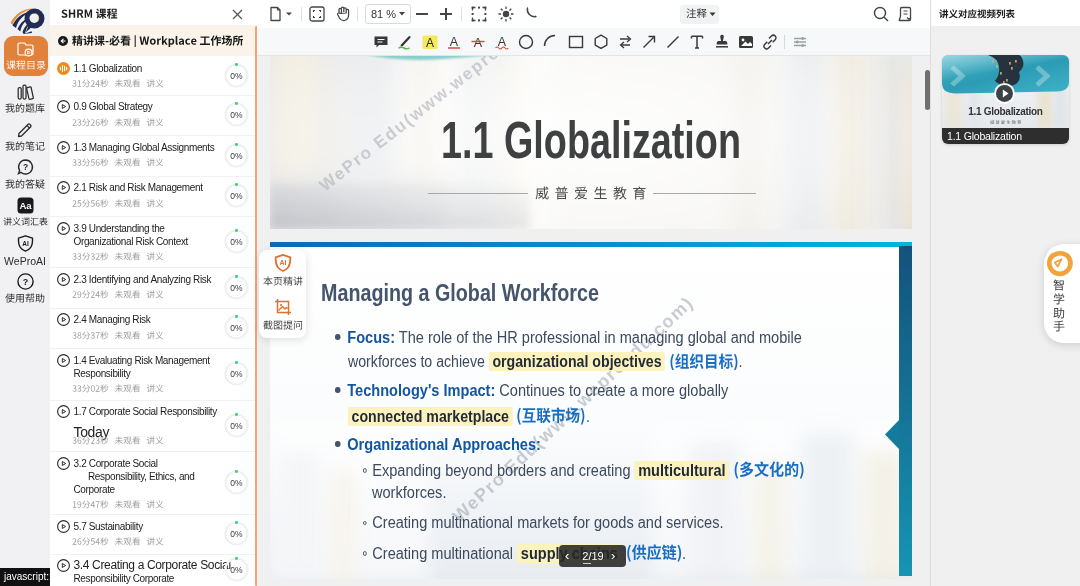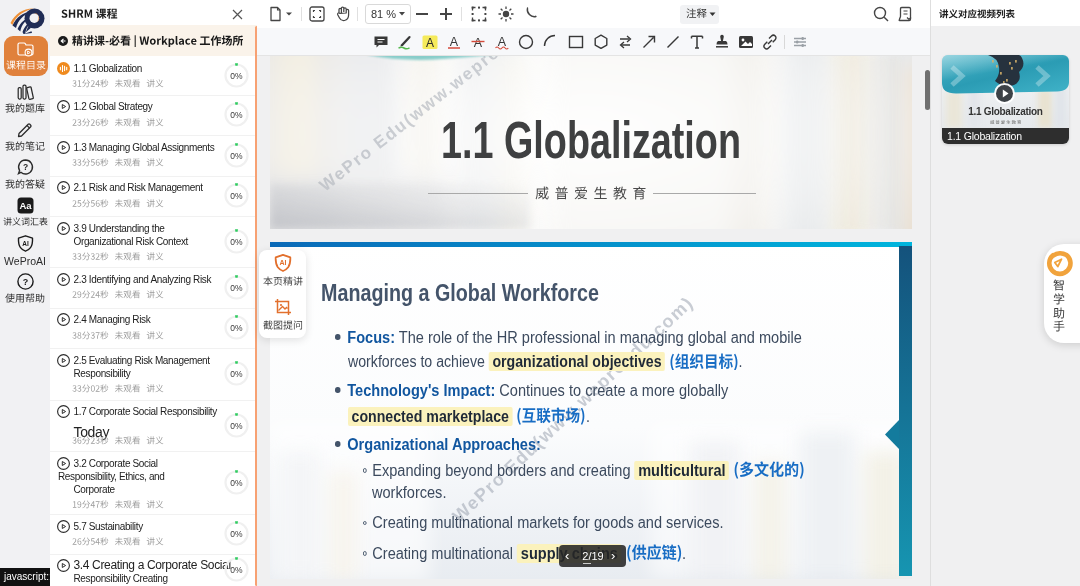--- a/index.html
+++ b/index.html
@@ -112,21 +112,21 @@
 <svg class="abs" style="left:224px;top:62.8px" width="25" height="25" viewBox="0 0 25 25">
 <circle cx="12.5" cy="12.5" r="11" fill="none" stroke="#f0f0f0" stroke-width="2.2"></circle>
 <path d="M11.2 1.55 a 11 11 0 0 1 2.6 0" stroke="#2ecc5f" stroke-width="2.6" fill="none"></path>
 <text x="12.5" y="15.8" font-family="Liberation Sans" font-size="8.5" fill="#3a3a3a" text-anchor="middle">0%</text>
   </svg>
 <div class="abs" style="left:50px;top:94.5px;width:207px;height:1px;background:#f1f1f1"></div>
 <svg class="abs" style="left:57px;top:100.0px" width="13" height="13" viewBox="0 0 13 13">
 <circle cx="6.5" cy="6.5" r="5.9" fill="none" stroke="#2d2d2d" stroke-width="1.15"></circle>
 <path d="M5.3 4.5 L8.6 6.5 L5.3 8.5 Z" fill="none" stroke="#2d2d2d" stroke-width="1" stroke-linejoin="round"></path>
   </svg>
-<div class="abs" style="left:73.5px;top:100.0px;font-size:10px;line-height:13px;color:#222;letter-spacing:-0.35px;white-space:nowrap">1.2 Global Strategy</div>
+<div class="abs" style="left:73.5px;top:100.0px;font-size:10px;line-height:13px;color:#222;letter-spacing:-0.35px;white-space:nowrap">0.9 Global Strategy</div>
 <div style="position:absolute;left:72.0px;top:117.5px;line-height:0">
     <svg width="91.9" height="9.2" viewBox="0 -7.66 91.9 9.22">
       <path d="M0.3828 0.0H4.3934999999999995V-0.6872999999999999H2.6273999999999997C2.3055 -0.6872999999999999 1.914 -0.6525 1.5834 -0.6264C3.0797999999999996 -2.0444999999999998 4.0889999999999995 -3.3407999999999998 4.0889999999999995 -4.6197C4.0889999999999995 -5.750699999999999 3.3669 -6.4902 2.2272 -6.4902C1.4181 -6.4902 0.8613 -6.1248 0.348 -5.5592999999999995L0.8090999999999999 -5.1068999999999996C1.1658 -5.5332 1.6095 -5.846399999999999 2.1315 -5.846399999999999C2.9231999999999996 -5.846399999999999 3.3059999999999996 -5.3157 3.3059999999999996 -4.584899999999999C3.3059999999999996 -3.4886999999999997 2.3838 -2.2184999999999997 0.3828 -0.4698Z M7.1166 0.11309999999999999C8.2563 0.11309999999999999 9.169799999999999 -0.5655 9.169799999999999 -1.7051999999999998C9.169799999999999 -2.5839 8.5695 -3.1407 7.8213 -3.3234V-3.3669C8.4999 -3.6018 8.952300000000001 -4.1238 8.952300000000001 -4.8980999999999995C8.952300000000001 -5.907299999999999 8.1693 -6.4902 7.0905000000000005 -6.4902C6.3597 -6.4902 5.7942 -6.1682999999999995 5.3157 -5.7333L5.742 -5.2287C6.1074 -5.594099999999999 6.5511 -5.846399999999999 7.0644 -5.846399999999999C7.734299999999999 -5.846399999999999 8.1432 -5.446199999999999 8.1432 -4.837199999999999C8.1432 -4.1499 7.6995000000000005 -3.6191999999999998 6.3771 -3.6191999999999998V-3.0101999999999998C7.8561 -3.0101999999999998 8.3607 -2.5056 8.3607 -1.7312999999999998C8.3607 -1.0005 7.83 -0.5480999999999999 7.0644 -0.5480999999999999C6.3423 -0.5480999999999999 5.8637999999999995 -0.8960999999999999 5.4897 -1.2789L5.0808 -0.7656C5.4984 -0.3045 6.1248000000000005 0.11309999999999999 7.1166 0.11309999999999999Z M15.5121 -7.1514 14.9118 -6.9078C15.529499999999999 -5.6202 16.5735 -4.2021 17.487 -3.4191C17.6175 -3.5930999999999997 17.8524 -3.8366999999999996 18.017699999999998 -3.9671999999999996C17.1129 -4.6457999999999995 16.0515 -5.9769 15.5121 -7.1514ZM12.4758 -7.1339999999999995C11.9712 -5.802899999999999 11.0838 -4.5935999999999995 10.0398 -3.8453999999999997C10.1964 -3.7236 10.4835 -3.4713 10.5966 -3.3407999999999998C10.8315 -3.5321999999999996 11.0577 -3.7409999999999997 11.2839 -3.9758999999999998V-3.3756H12.963C12.7629 -1.8965999999999998 12.2844 -0.5133 10.2225 0.1653C10.3704 0.3045 10.5444 0.5568 10.6227 0.7221C12.8412 -0.0783 13.4154 -1.6529999999999998 13.6503 -3.3756H16.0167C15.921 -1.2006 15.7905 -0.348 15.573 -0.12179999999999999C15.486 -0.0348 15.381599999999999 -0.0174 15.1989 -0.0174C14.9988 -0.0174 14.459399999999999 -0.0174 13.893899999999999 -0.0696C14.015699999999999 0.11309999999999999 14.094 0.39149999999999996 14.1114 0.5829C14.6595 0.6176999999999999 15.1902 0.6264 15.486 0.6003C15.7818 0.5741999999999999 15.9819 0.5133 16.1646 0.29579999999999995C16.469099999999997 -0.0435 16.5822 -1.0352999999999999 16.712699999999998 -3.7062C16.7214 -3.7931999999999997 16.7214 -4.0194 16.7214 -4.0194H11.3274C12.0669 -4.8111 12.7194 -5.829 13.1718 -6.9426Z M18.7398 0.0H22.7505V-0.6872999999999999H20.9844C20.662499999999998 -0.6872999999999999 20.271 -0.6525 19.9404 -0.6264C21.436799999999998 -2.0444999999999998 22.445999999999998 -3.3407999999999998 22.445999999999998 -4.6197C22.445999999999998 -5.750699999999999 21.7239 -6.4902 20.5842 -6.4902C19.7751 -6.4902 19.2183 -6.1248 18.705 -5.5592999999999995L19.1661 -5.1068999999999996C19.5228 -5.5332 19.9665 -5.846399999999999 20.4885 -5.846399999999999C21.2802 -5.846399999999999 21.663 -5.3157 21.663 -4.584899999999999C21.663 -3.4886999999999997 20.7408 -2.2184999999999997 18.7398 -0.4698Z M25.804199999999998 0.11309999999999999C26.795999999999996 0.11309999999999999 27.639899999999997 -0.7221 27.639899999999997 -1.9574999999999998C27.639899999999997 -3.2973 26.9439 -3.9585 25.865099999999998 -3.9585C25.3692 -3.9585 24.812399999999997 -3.6713999999999998 24.420899999999996 -3.1929C24.455699999999997 -5.1678 25.177799999999998 -5.8377 26.065199999999997 -5.8377C26.447999999999997 -5.8377 26.830799999999996 -5.646299999999999 27.074399999999997 -5.350499999999999L27.526799999999998 -5.8377C27.170099999999998 -6.2204999999999995 26.691599999999998 -6.4902 26.030399999999997 -6.4902C24.794999999999998 -6.4902 23.6727 -5.5419 23.6727 -3.045C23.6727 -0.9396 24.586199999999998 0.11309999999999999 25.804199999999998 0.11309999999999999ZM24.438299999999998 -2.5578C24.8559 -3.1494 25.343099999999996 -3.3669 25.734599999999997 -3.3669C26.508899999999997 -3.3669 26.882999999999996 -2.8188 26.882999999999996 -1.9574999999999998C26.882999999999996 -1.0875 26.413199999999996 -0.5133 25.804199999999998 -0.5133C25.0038 -0.5133 24.525299999999998 -1.2353999999999998 24.438299999999998 -2.5578Z M32.3031 -5.829C32.1726 -4.8807 31.9464 -3.8714999999999997 31.6332 -3.2016C31.7811 -3.1494 32.0595 -3.0189 32.1813 -2.9318999999999997C32.4945 -3.6365999999999996 32.7555 -4.6979999999999995 32.912099999999995 -5.7158999999999995ZM34.7565 -5.759399999999999C35.1654 -5.0112 35.5743 -4.0194 35.7309 -3.3669L36.3225 -3.5843999999999996C36.1572 -4.2368999999999994 35.7483 -5.2025999999999994 35.3133 -5.950799999999999ZM35.3133 -3.0536999999999996C34.6782 -1.3397999999999999 33.3123 -0.35669999999999996 31.146 0.0957C31.2852 0.24359999999999998 31.4331 0.49589999999999995 31.502699999999997 0.6698999999999999C33.7908 0.12179999999999999 35.235 -0.9743999999999999 35.9223 -2.8623ZM33.5211 -7.308V-1.9226999999999999H34.1475V-7.308ZM31.2504 -7.1861999999999995C30.5979 -6.8991 29.4495 -6.6381 28.475099999999998 -6.4815C28.5447 -6.3423 28.6317 -6.1248 28.657799999999998 -5.9769C29.0319 -6.0291 29.4408 -6.09 29.841 -6.1682999999999995V-4.8546H28.388099999999998V-4.2456H29.7627C29.4147 -3.2451 28.8231 -2.1140999999999996 28.275 -1.4964C28.3794 -1.3397999999999999 28.535999999999998 -1.0788 28.6056 -0.8960999999999999C29.040599999999998 -1.4267999999999998 29.493 -2.2881 29.841 -3.1580999999999997V0.6786H30.4848V-3.3495C30.7719 -2.9231999999999996 31.1025 -2.3838 31.241699999999998 -2.1054L31.6332 -2.6187C31.4679 -2.8535999999999997 30.7197 -3.8192999999999997 30.4848 -4.0716V-4.2456H31.7115V-4.8546H30.4848V-6.307499999999999C30.911099999999998 -6.411899999999999 31.32 -6.5337 31.650599999999997 -6.664199999999999Z M46.55369999999999 -7.2993V-5.8812H43.717499999999994V-5.2374H46.55369999999999V-3.7323H43.099799999999995V-3.0885H46.17959999999999C45.39659999999999 -1.9662 44.07419999999999 -0.8786999999999999 42.856199999999994 -0.3393C43.004099999999994 -0.20879999999999999 43.221599999999995 0.0435 43.33469999999999 0.20879999999999999C44.48309999999999 -0.3828 45.709799999999994 -1.4181 46.55369999999999 -2.5751999999999997V0.696H47.24099999999999V-2.61C48.093599999999995 -1.4442 49.32899999999999 -0.36539999999999995 50.48609999999999 0.21749999999999997C50.599199999999996 0.0435 50.8167 -0.21749999999999997 50.96459999999999 -0.348C49.746599999999994 -0.8786999999999999 48.415499999999994 -1.9662 47.61509999999999 -3.0885H50.755799999999994V-3.7323H47.24099999999999V-5.2374H50.164199999999994V-5.8812H47.24099999999999V-7.2993Z M55.279799999999994 -6.8816999999999995V-2.2533H55.897499999999994V-6.2988H58.464V-2.2533H59.1078V-6.8816999999999995ZM56.8197 -5.568V-3.8975999999999997C56.8197 -2.5490999999999997 56.5413 -0.9047999999999999 54.3576 0.21749999999999997C54.4794 0.3132 54.688199999999995 0.5568 54.757799999999996 0.6872999999999999C56.2281 -0.0696 56.9154 -1.1397 57.219899999999996 -2.1923999999999997V-0.20879999999999999C57.219899999999996 0.3741 57.4548 0.5307 58.0203 0.5307H58.7598C59.507999999999996 0.5307 59.603699999999996 0.18269999999999997 59.6733 -1.1919C59.5167 -1.2353999999999998 59.2992 -1.3224 59.142599999999995 -1.4442C59.09909999999999 -0.2001 59.0556 0.0348 58.768499999999996 0.0348H58.1247C57.889799999999994 0.0348 57.8202 -0.0348 57.8202 -0.2697V-2.3838H57.272099999999995C57.393899999999995 -2.9057999999999997 57.4374 -3.4191 57.4374 -3.8888999999999996V-5.568ZM51.756299999999996 -4.8633C52.252199999999995 -4.1934 52.77419999999999 -3.4017 53.209199999999996 -2.6448C52.7568 -1.5747 52.1913 -0.7133999999999999 51.5562 -0.1566C51.7215 -0.0435 51.939 0.18269999999999997 52.0434 0.3393C52.643699999999995 -0.2349 53.1744 -0.9917999999999999 53.609399999999994 -1.9226999999999999C53.879099999999994 -1.4181 54.0879 -0.9482999999999999 54.2271 -0.5568L54.783899999999996 -0.9396C54.6012 -1.4267999999999998 54.296699999999994 -2.0358 53.93129999999999 -2.6708999999999996C54.3489 -3.7670999999999997 54.6534 -5.0634 54.8187 -6.5337L54.4011 -6.664199999999999L54.288 -6.6381H51.712799999999994V-6.011699999999999H54.122699999999995C53.9922 -5.0721 53.774699999999996 -4.184699999999999 53.4963 -3.3842999999999996C53.1048 -4.0194 52.669799999999995 -4.6457999999999995 52.252199999999995 -5.193899999999999Z M62.84879999999999 -1.8618H66.642V-1.2528H62.84879999999999ZM62.84879999999999 -2.3228999999999997V-2.9145H66.642V-2.3228999999999997ZM62.84879999999999 -0.8004H66.642V-0.1566H62.84879999999999ZM67.14659999999999 -7.2383999999999995C65.7546 -6.959999999999999 63.10979999999999 -6.8294999999999995 60.986999999999995 -6.812099999999999C61.04789999999999 -6.672899999999999 61.108799999999995 -6.455399999999999 61.11749999999999 -6.307499999999999C61.874399999999994 -6.307499999999999 62.69219999999999 -6.3248999999999995 63.50999999999999 -6.359699999999999C63.449099999999994 -6.159599999999999 63.38819999999999 -5.959499999999999 63.31859999999999 -5.759399999999999H61.108799999999995V-5.2374H63.127199999999995C63.04019999999999 -5.0199 62.94449999999999 -4.8024 62.831399999999995 -4.584899999999999H60.473699999999994V-4.0455H62.535599999999995C61.98749999999999 -3.1233 61.23929999999999 -2.3228999999999997 60.247499999999995 -1.7573999999999999C60.38669999999999 -1.6268999999999998 60.57809999999999 -1.392 60.665099999999995 -1.2441C61.26539999999999 -1.6008 61.77869999999999 -2.0358 62.22239999999999 -2.5317V0.7133999999999999H62.84879999999999V0.36539999999999995H66.642V0.7133999999999999H67.2945V-3.4364999999999997H62.91839999999999C63.04889999999999 -3.6365999999999996 63.17069999999999 -3.8366999999999996 63.28379999999999 -4.0455H68.1471V-4.584899999999999H63.55349999999999C63.65789999999999 -4.8024 63.75359999999999 -5.0199 63.840599999999995 -5.2374H67.6425V-5.759399999999999H64.032L64.23209999999999 -6.3945C65.4849 -6.472799999999999 66.68549999999999 -6.5946 67.5642 -6.768599999999999Z M75.429 -6.7947C75.8727 -6.368399999999999 76.4382 -5.759399999999999 76.6992 -5.3853L77.169 -5.829C76.8993 -6.1944 76.32509999999999 -6.768599999999999 75.864 -7.177499999999999ZM74.87219999999999 -4.5762V-3.9410999999999996H76.0815V-0.9135C76.0815 -0.522 75.8118 -0.2349 75.6465 -0.12179999999999999C75.7683 0.0174 75.951 0.3045 76.0119 0.46109999999999995C76.125 0.29579999999999995 76.3425 0.11309999999999999 77.77799999999999 -1.0005C77.69969999999999 -1.1222999999999999 77.5953 -1.3745999999999998 77.5431 -1.5486L76.7079 -0.9396V-4.5762ZM80.9709 -4.9764V-2.9318999999999997H79.431L79.4397 -3.3407999999999998V-4.9764ZM78.7872 -7.2993V-5.6202H77.604V-4.9764H78.7872V-3.3407999999999998L78.7785 -2.9318999999999997H77.4213V-2.2794H78.7437C78.63929999999999 -1.3136999999999999 78.3348 -0.3828 77.50829999999999 0.28709999999999997C77.6736 0.3828 77.9172 0.5829 78.02159999999999 0.7047C78.9699 -0.060899999999999996 79.3005 -1.1222999999999999 79.3962 -2.2794H80.9709V0.6786H81.6321V-2.2794H82.8501V-2.9318999999999997H81.6321V-4.9764H82.7022V-5.6202H81.6321V-7.316699999999999H80.9709V-5.6202H79.4397V-7.2993Z M86.79990000000001 -7.125299999999999C87.1131 -6.472799999999999 87.5046 -5.5854 87.66120000000001 -5.0112L88.25280000000001 -5.2547999999999995C88.0788 -5.829 87.696 -6.6815999999999995 87.3654 -7.3427999999999995ZM90.0972 -6.672899999999999C89.5578 -5.0024999999999995 88.7574 -3.5235 87.5829 -2.3316C86.4867 -3.4364999999999997 85.6341 -4.8111 85.0686 -6.307499999999999L84.4683 -6.116099999999999C85.10340000000001 -4.489199999999999 85.9734 -3.0362999999999998 87.0957 -1.8618C86.1474 -1.0266 84.9729 -0.348 83.52 0.1305C83.6418 0.2697 83.7984 0.522 83.8767 0.6872999999999999C85.3731 0.1653 86.5824 -0.5394 87.5655 -1.4094C88.566 -0.48719999999999997 89.7492 0.2349 91.1238 0.6872999999999999C91.2282 0.5133 91.42830000000001 0.24359999999999998 91.5762 0.10439999999999999C90.2364 -0.3045 89.0532 -0.9917999999999999 88.0614 -1.8792C89.3055 -3.1407 90.1494 -4.689299999999999 90.7671 -6.464099999999999Z" fill="#9b9b9b"></path>
     </svg>
   </div>
 <svg class="abs" style="left:224px;top:102.2px" width="25" height="25" viewBox="0 0 25 25">
 <circle cx="12.5" cy="12.5" r="11" fill="none" stroke="#f0f0f0" stroke-width="2.2"></circle>
 <path d="M11.2 1.55 a 11 11 0 0 1 2.6 0" stroke="#2ecc5f" stroke-width="2.6" fill="none"></path>
 <text x="12.5" y="15.8" font-family="Liberation Sans" font-size="8.5" fill="#3a3a3a" text-anchor="middle">0%</text>
   </svg>
@@ -209,21 +209,21 @@
 <svg class="abs" style="left:224px;top:315.2px" width="25" height="25" viewBox="0 0 25 25">
 <circle cx="12.5" cy="12.5" r="11" fill="none" stroke="#f0f0f0" stroke-width="2.2"></circle>
 <path d="M11.2 1.55 a 11 11 0 0 1 2.6 0" stroke="#2ecc5f" stroke-width="2.6" fill="none"></path>
 <text x="12.5" y="15.8" font-family="Liberation Sans" font-size="8.5" fill="#3a3a3a" text-anchor="middle">0%</text>
   </svg>
 <div class="abs" style="left:50px;top:348.0px;width:207px;height:1px;background:#f1f1f1"></div>
 <svg class="abs" style="left:57px;top:353.5px" width="13" height="13" viewBox="0 0 13 13">
 <circle cx="6.5" cy="6.5" r="5.9" fill="none" stroke="#2d2d2d" stroke-width="1.15"></circle>
 <path d="M5.3 4.5 L8.6 6.5 L5.3 8.5 Z" fill="none" stroke="#2d2d2d" stroke-width="1" stroke-linejoin="round"></path>
   </svg>
-<div class="abs" style="left:73.5px;top:353.5px;font-size:10px;line-height:13px;color:#222;letter-spacing:-0.35px;white-space:nowrap">2.5 Evaluating Risk Management</div>
+<div class="abs" style="left:73.5px;top:353.5px;font-size:10px;line-height:13px;color:#222;letter-spacing:-0.35px;white-space:nowrap">1.4 Evaluating Risk Management</div>
 <div class="abs" style="left:73.5px;top:366.5px;font-size:10px;line-height:13px;color:#222;letter-spacing:-0.35px;white-space:nowrap">Responsibility</div>
 <div style="position:absolute;left:72.0px;top:384.0px;line-height:0">
     <svg width="91.9" height="9.2" viewBox="0 -7.66 91.9 9.22">
       <path d="M2.2881 0.11309999999999999C3.4278 0.11309999999999999 4.3412999999999995 -0.5655 4.3412999999999995 -1.7051999999999998C4.3412999999999995 -2.5839 3.7409999999999997 -3.1407 2.9928 -3.3234V-3.3669C3.6713999999999998 -3.6018 4.1238 -4.1238 4.1238 -4.8980999999999995C4.1238 -5.907299999999999 3.3407999999999998 -6.4902 2.262 -6.4902C1.5312 -6.4902 0.9656999999999999 -6.1682999999999995 0.48719999999999997 -5.7333L0.9135 -5.2287C1.2789 -5.594099999999999 1.7226 -5.846399999999999 2.2359 -5.846399999999999C2.9057999999999997 -5.846399999999999 3.3146999999999998 -5.446199999999999 3.3146999999999998 -4.837199999999999C3.3146999999999998 -4.1499 2.871 -3.6191999999999998 1.5486 -3.6191999999999998V-3.0101999999999998C3.0275999999999996 -3.0101999999999998 3.5321999999999996 -2.5056 3.5321999999999996 -1.7312999999999998C3.5321999999999996 -1.0005 3.0014999999999996 -0.5480999999999999 2.2359 -0.5480999999999999C1.5137999999999998 -0.5480999999999999 1.0352999999999999 -0.8960999999999999 0.6612 -1.2789L0.25229999999999997 -0.7656C0.6698999999999999 -0.3045 1.2963 0.11309999999999999 2.2881 0.11309999999999999Z M7.1166 0.11309999999999999C8.2563 0.11309999999999999 9.169799999999999 -0.5655 9.169799999999999 -1.7051999999999998C9.169799999999999 -2.5839 8.5695 -3.1407 7.8213 -3.3234V-3.3669C8.4999 -3.6018 8.952300000000001 -4.1238 8.952300000000001 -4.8980999999999995C8.952300000000001 -5.907299999999999 8.1693 -6.4902 7.0905000000000005 -6.4902C6.3597 -6.4902 5.7942 -6.1682999999999995 5.3157 -5.7333L5.742 -5.2287C6.1074 -5.594099999999999 6.5511 -5.846399999999999 7.0644 -5.846399999999999C7.734299999999999 -5.846399999999999 8.1432 -5.446199999999999 8.1432 -4.837199999999999C8.1432 -4.1499 7.6995000000000005 -3.6191999999999998 6.3771 -3.6191999999999998V-3.0101999999999998C7.8561 -3.0101999999999998 8.3607 -2.5056 8.3607 -1.7312999999999998C8.3607 -1.0005 7.83 -0.5480999999999999 7.0644 -0.5480999999999999C6.3423 -0.5480999999999999 5.8637999999999995 -0.8960999999999999 5.4897 -1.2789L5.0808 -0.7656C5.4984 -0.3045 6.1248000000000005 0.11309999999999999 7.1166 0.11309999999999999Z M15.5121 -7.1514 14.9118 -6.9078C15.529499999999999 -5.6202 16.5735 -4.2021 17.487 -3.4191C17.6175 -3.5930999999999997 17.8524 -3.8366999999999996 18.017699999999998 -3.9671999999999996C17.1129 -4.6457999999999995 16.0515 -5.9769 15.5121 -7.1514ZM12.4758 -7.1339999999999995C11.9712 -5.802899999999999 11.0838 -4.5935999999999995 10.0398 -3.8453999999999997C10.1964 -3.7236 10.4835 -3.4713 10.5966 -3.3407999999999998C10.8315 -3.5321999999999996 11.0577 -3.7409999999999997 11.2839 -3.9758999999999998V-3.3756H12.963C12.7629 -1.8965999999999998 12.2844 -0.5133 10.2225 0.1653C10.3704 0.3045 10.5444 0.5568 10.6227 0.7221C12.8412 -0.0783 13.4154 -1.6529999999999998 13.6503 -3.3756H16.0167C15.921 -1.2006 15.7905 -0.348 15.573 -0.12179999999999999C15.486 -0.0348 15.381599999999999 -0.0174 15.1989 -0.0174C14.9988 -0.0174 14.459399999999999 -0.0174 13.893899999999999 -0.0696C14.015699999999999 0.11309999999999999 14.094 0.39149999999999996 14.1114 0.5829C14.6595 0.6176999999999999 15.1902 0.6264 15.486 0.6003C15.7818 0.5741999999999999 15.9819 0.5133 16.1646 0.29579999999999995C16.469099999999997 -0.0435 16.5822 -1.0352999999999999 16.712699999999998 -3.7062C16.7214 -3.7931999999999997 16.7214 -4.0194 16.7214 -4.0194H11.3274C12.0669 -4.8111 12.7194 -5.829 13.1718 -6.9426Z M20.775599999999997 0.11309999999999999C21.9849 0.11309999999999999 22.7592 -0.9831 22.7592 -3.2102999999999997C22.7592 -5.4201 21.9849 -6.4902 20.775599999999997 -6.4902C19.5576 -6.4902 18.791999999999998 -5.4201 18.791999999999998 -3.2102999999999997C18.791999999999998 -0.9831 19.5576 0.11309999999999999 20.775599999999997 0.11309999999999999ZM20.775599999999997 -0.5307C20.0535 -0.5307 19.5576 -1.3397999999999999 19.5576 -3.2102999999999997C19.5576 -5.0721 20.0535 -5.8637999999999995 20.775599999999997 -5.8637999999999995C21.4977 -5.8637999999999995 21.9936 -5.0721 21.9936 -3.2102999999999997C21.9936 -1.3397999999999999 21.4977 -0.5307 20.775599999999997 -0.5307Z M23.568299999999997 0.0H27.578999999999997V-0.6872999999999999H25.8129C25.490999999999996 -0.6872999999999999 25.0995 -0.6525 24.7689 -0.6264C26.265299999999996 -2.0444999999999998 27.274499999999996 -3.3407999999999998 27.274499999999996 -4.6197C27.274499999999996 -5.750699999999999 26.5524 -6.4902 25.412699999999997 -6.4902C24.603599999999997 -6.4902 24.046799999999998 -6.1248 23.533499999999997 -5.5592999999999995L23.9946 -5.1068999999999996C24.3513 -5.5332 24.794999999999998 -5.846399999999999 25.316999999999997 -5.846399999999999C26.1087 -5.846399999999999 26.4915 -5.3157 26.4915 -4.584899999999999C26.4915 -3.4886999999999997 25.5693 -2.2184999999999997 23.568299999999997 -0.4698Z M32.3031 -5.829C32.1726 -4.8807 31.9464 -3.8714999999999997 31.6332 -3.2016C31.7811 -3.1494 32.0595 -3.0189 32.1813 -2.9318999999999997C32.4945 -3.6365999999999996 32.7555 -4.6979999999999995 32.912099999999995 -5.7158999999999995ZM34.7565 -5.759399999999999C35.1654 -5.0112 35.5743 -4.0194 35.7309 -3.3669L36.3225 -3.5843999999999996C36.1572 -4.2368999999999994 35.7483 -5.2025999999999994 35.3133 -5.950799999999999ZM35.3133 -3.0536999999999996C34.6782 -1.3397999999999999 33.3123 -0.35669999999999996 31.146 0.0957C31.2852 0.24359999999999998 31.4331 0.49589999999999995 31.502699999999997 0.6698999999999999C33.7908 0.12179999999999999 35.235 -0.9743999999999999 35.9223 -2.8623ZM33.5211 -7.308V-1.9226999999999999H34.1475V-7.308ZM31.2504 -7.1861999999999995C30.5979 -6.8991 29.4495 -6.6381 28.475099999999998 -6.4815C28.5447 -6.3423 28.6317 -6.1248 28.657799999999998 -5.9769C29.0319 -6.0291 29.4408 -6.09 29.841 -6.1682999999999995V-4.8546H28.388099999999998V-4.2456H29.7627C29.4147 -3.2451 28.8231 -2.1140999999999996 28.275 -1.4964C28.3794 -1.3397999999999999 28.535999999999998 -1.0788 28.6056 -0.8960999999999999C29.040599999999998 -1.4267999999999998 29.493 -2.2881 29.841 -3.1580999999999997V0.6786H30.4848V-3.3495C30.7719 -2.9231999999999996 31.1025 -2.3838 31.241699999999998 -2.1054L31.6332 -2.6187C31.4679 -2.8535999999999997 30.7197 -3.8192999999999997 30.4848 -4.0716V-4.2456H31.7115V-4.8546H30.4848V-6.307499999999999C30.911099999999998 -6.411899999999999 31.32 -6.5337 31.650599999999997 -6.664199999999999Z M46.55369999999999 -7.2993V-5.8812H43.717499999999994V-5.2374H46.55369999999999V-3.7323H43.099799999999995V-3.0885H46.17959999999999C45.39659999999999 -1.9662 44.07419999999999 -0.8786999999999999 42.856199999999994 -0.3393C43.004099999999994 -0.20879999999999999 43.221599999999995 0.0435 43.33469999999999 0.20879999999999999C44.48309999999999 -0.3828 45.709799999999994 -1.4181 46.55369999999999 -2.5751999999999997V0.696H47.24099999999999V-2.61C48.093599999999995 -1.4442 49.32899999999999 -0.36539999999999995 50.48609999999999 0.21749999999999997C50.599199999999996 0.0435 50.8167 -0.21749999999999997 50.96459999999999 -0.348C49.746599999999994 -0.8786999999999999 48.415499999999994 -1.9662 47.61509999999999 -3.0885H50.755799999999994V-3.7323H47.24099999999999V-5.2374H50.164199999999994V-5.8812H47.24099999999999V-7.2993Z M55.279799999999994 -6.8816999999999995V-2.2533H55.897499999999994V-6.2988H58.464V-2.2533H59.1078V-6.8816999999999995ZM56.8197 -5.568V-3.8975999999999997C56.8197 -2.5490999999999997 56.5413 -0.9047999999999999 54.3576 0.21749999999999997C54.4794 0.3132 54.688199999999995 0.5568 54.757799999999996 0.6872999999999999C56.2281 -0.0696 56.9154 -1.1397 57.219899999999996 -2.1923999999999997V-0.20879999999999999C57.219899999999996 0.3741 57.4548 0.5307 58.0203 0.5307H58.7598C59.507999999999996 0.5307 59.603699999999996 0.18269999999999997 59.6733 -1.1919C59.5167 -1.2353999999999998 59.2992 -1.3224 59.142599999999995 -1.4442C59.09909999999999 -0.2001 59.0556 0.0348 58.768499999999996 0.0348H58.1247C57.889799999999994 0.0348 57.8202 -0.0348 57.8202 -0.2697V-2.3838H57.272099999999995C57.393899999999995 -2.9057999999999997 57.4374 -3.4191 57.4374 -3.8888999999999996V-5.568ZM51.756299999999996 -4.8633C52.252199999999995 -4.1934 52.77419999999999 -3.4017 53.209199999999996 -2.6448C52.7568 -1.5747 52.1913 -0.7133999999999999 51.5562 -0.1566C51.7215 -0.0435 51.939 0.18269999999999997 52.0434 0.3393C52.643699999999995 -0.2349 53.1744 -0.9917999999999999 53.609399999999994 -1.9226999999999999C53.879099999999994 -1.4181 54.0879 -0.9482999999999999 54.2271 -0.5568L54.783899999999996 -0.9396C54.6012 -1.4267999999999998 54.296699999999994 -2.0358 53.93129999999999 -2.6708999999999996C54.3489 -3.7670999999999997 54.6534 -5.0634 54.8187 -6.5337L54.4011 -6.664199999999999L54.288 -6.6381H51.712799999999994V-6.011699999999999H54.122699999999995C53.9922 -5.0721 53.774699999999996 -4.184699999999999 53.4963 -3.3842999999999996C53.1048 -4.0194 52.669799999999995 -4.6457999999999995 52.252199999999995 -5.193899999999999Z M62.84879999999999 -1.8618H66.642V-1.2528H62.84879999999999ZM62.84879999999999 -2.3228999999999997V-2.9145H66.642V-2.3228999999999997ZM62.84879999999999 -0.8004H66.642V-0.1566H62.84879999999999ZM67.14659999999999 -7.2383999999999995C65.7546 -6.959999999999999 63.10979999999999 -6.8294999999999995 60.986999999999995 -6.812099999999999C61.04789999999999 -6.672899999999999 61.108799999999995 -6.455399999999999 61.11749999999999 -6.307499999999999C61.874399999999994 -6.307499999999999 62.69219999999999 -6.3248999999999995 63.50999999999999 -6.359699999999999C63.449099999999994 -6.159599999999999 63.38819999999999 -5.959499999999999 63.31859999999999 -5.759399999999999H61.108799999999995V-5.2374H63.127199999999995C63.04019999999999 -5.0199 62.94449999999999 -4.8024 62.831399999999995 -4.584899999999999H60.473699999999994V-4.0455H62.535599999999995C61.98749999999999 -3.1233 61.23929999999999 -2.3228999999999997 60.247499999999995 -1.7573999999999999C60.38669999999999 -1.6268999999999998 60.57809999999999 -1.392 60.665099999999995 -1.2441C61.26539999999999 -1.6008 61.77869999999999 -2.0358 62.22239999999999 -2.5317V0.7133999999999999H62.84879999999999V0.36539999999999995H66.642V0.7133999999999999H67.2945V-3.4364999999999997H62.91839999999999C63.04889999999999 -3.6365999999999996 63.17069999999999 -3.8366999999999996 63.28379999999999 -4.0455H68.1471V-4.584899999999999H63.55349999999999C63.65789999999999 -4.8024 63.75359999999999 -5.0199 63.840599999999995 -5.2374H67.6425V-5.759399999999999H64.032L64.23209999999999 -6.3945C65.4849 -6.472799999999999 66.68549999999999 -6.5946 67.5642 -6.768599999999999Z M75.429 -6.7947C75.8727 -6.368399999999999 76.4382 -5.759399999999999 76.6992 -5.3853L77.169 -5.829C76.8993 -6.1944 76.32509999999999 -6.768599999999999 75.864 -7.177499999999999ZM74.87219999999999 -4.5762V-3.9410999999999996H76.0815V-0.9135C76.0815 -0.522 75.8118 -0.2349 75.6465 -0.12179999999999999C75.7683 0.0174 75.951 0.3045 76.0119 0.46109999999999995C76.125 0.29579999999999995 76.3425 0.11309999999999999 77.77799999999999 -1.0005C77.69969999999999 -1.1222999999999999 77.5953 -1.3745999999999998 77.5431 -1.5486L76.7079 -0.9396V-4.5762ZM80.9709 -4.9764V-2.9318999999999997H79.431L79.4397 -3.3407999999999998V-4.9764ZM78.7872 -7.2993V-5.6202H77.604V-4.9764H78.7872V-3.3407999999999998L78.7785 -2.9318999999999997H77.4213V-2.2794H78.7437C78.63929999999999 -1.3136999999999999 78.3348 -0.3828 77.50829999999999 0.28709999999999997C77.6736 0.3828 77.9172 0.5829 78.02159999999999 0.7047C78.9699 -0.060899999999999996 79.3005 -1.1222999999999999 79.3962 -2.2794H80.9709V0.6786H81.6321V-2.2794H82.8501V-2.9318999999999997H81.6321V-4.9764H82.7022V-5.6202H81.6321V-7.316699999999999H80.9709V-5.6202H79.4397V-7.2993Z M86.79990000000001 -7.125299999999999C87.1131 -6.472799999999999 87.5046 -5.5854 87.66120000000001 -5.0112L88.25280000000001 -5.2547999999999995C88.0788 -5.829 87.696 -6.6815999999999995 87.3654 -7.3427999999999995ZM90.0972 -6.672899999999999C89.5578 -5.0024999999999995 88.7574 -3.5235 87.5829 -2.3316C86.4867 -3.4364999999999997 85.6341 -4.8111 85.0686 -6.307499999999999L84.4683 -6.116099999999999C85.10340000000001 -4.489199999999999 85.9734 -3.0362999999999998 87.0957 -1.8618C86.1474 -1.0266 84.9729 -0.348 83.52 0.1305C83.6418 0.2697 83.7984 0.522 83.8767 0.6872999999999999C85.3731 0.1653 86.5824 -0.5394 87.5655 -1.4094C88.566 -0.48719999999999997 89.7492 0.2349 91.1238 0.6872999999999999C91.2282 0.5133 91.42830000000001 0.24359999999999998 91.5762 0.10439999999999999C90.2364 -0.3045 89.0532 -0.9917999999999999 88.0614 -1.8792C89.3055 -3.1407 90.1494 -4.689299999999999 90.7671 -6.464099999999999Z" fill="#9b9b9b"></path>
     </svg>
   </div>
 <svg class="abs" style="left:224px;top:361.2px" width="25" height="25" viewBox="0 0 25 25">
 <circle cx="12.5" cy="12.5" r="11" fill="none" stroke="#f0f0f0" stroke-width="2.2"></circle>
 <path d="M11.2 1.55 a 11 11 0 0 1 2.6 0" stroke="#2ecc5f" stroke-width="2.6" fill="none"></path>
 <text x="12.5" y="15.8" font-family="Liberation Sans" font-size="8.5" fill="#3a3a3a" text-anchor="middle">0%</text>
@@ -244,21 +244,21 @@
 <circle cx="12.5" cy="12.5" r="11" fill="none" stroke="#f0f0f0" stroke-width="2.2"></circle>
 <path d="M11.2 1.55 a 11 11 0 0 1 2.6 0" stroke="#2ecc5f" stroke-width="2.6" fill="none"></path>
 <text x="12.5" y="15.8" font-family="Liberation Sans" font-size="8.5" fill="#3a3a3a" text-anchor="middle">0%</text>
   </svg>
 <div class="abs" style="left:50px;top:451.0px;width:207px;height:1px;background:#f1f1f1"></div>
 <svg class="abs" style="left:57px;top:456.5px" width="13" height="13" viewBox="0 0 13 13">
 <circle cx="6.5" cy="6.5" r="5.9" fill="none" stroke="#2d2d2d" stroke-width="1.15"></circle>
 <path d="M5.3 4.5 L8.6 6.5 L5.3 8.5 Z" fill="none" stroke="#2d2d2d" stroke-width="1" stroke-linejoin="round"></path>
   </svg>
 <div class="abs" style="left:73.5px;top:456.5px;font-size:10px;line-height:13px;color:#222;letter-spacing:-0.35px;white-space:nowrap">3.2 Corporate Social</div>
-<div class="abs" style="left:58px;top:469.5px;font-size:10px;line-height:13px;color:#222;letter-spacing:-0.35px;white-space:nowrap">Responsibility, Ethics, and</div>
+<div class="abs" style="left:88px;top:469.5px;font-size:10px;line-height:13px;color:#222;letter-spacing:-0.35px;white-space:nowrap">Responsibility, Ethics, and</div>
 <div class="abs" style="left:73.5px;top:482.5px;font-size:10px;line-height:13px;color:#222;letter-spacing:-0.35px;white-space:nowrap">Corporate</div>
 <div style="position:absolute;left:72.0px;top:500.0px;line-height:0">
     <svg width="91.9" height="9.2" viewBox="0 -7.66 91.9 9.22">
       <path d="M0.7656 0.0H4.263V-0.6612H2.9840999999999998V-6.3770999999999995H2.3750999999999998C2.0271 -6.177 1.6181999999999999 -6.0291 1.0527 -5.9247V-5.4201H2.1923999999999997V-0.6612H0.7656Z M6.872999999999999 0.11309999999999999C8.0649 0.11309999999999999 9.1872 -0.8786999999999999 9.1872 -3.4625999999999997C9.1872 -5.4897 8.265 -6.4902 7.0383 -6.4902C6.0465 -6.4902 5.2113 -5.6636999999999995 5.2113 -4.4196C5.2113 -3.1058999999999997 5.9073 -2.4185999999999996 6.9687 -2.4185999999999996C7.4994 -2.4185999999999996 8.0475 -2.7230999999999996 8.439 -3.1929C8.3781 -1.218 7.6647 -0.5480999999999999 6.8469 -0.5480999999999999C6.4293 -0.5480999999999999 6.0465 -0.7307999999999999 5.7681000000000004 -1.0352999999999999L5.3331 -0.5394C5.6898 -0.1653 6.177 0.11309999999999999 6.872999999999999 0.11309999999999999ZM8.430299999999999 -3.8627999999999996C8.004 -3.2537999999999996 7.525499999999999 -3.0101999999999998 7.0992 -3.0101999999999998C6.3423 -3.0101999999999998 5.9595 -3.5669999999999997 5.9595 -4.4196C5.9595 -5.298299999999999 6.4293 -5.8725 7.047 -5.8725C7.8561 -5.8725 8.3433 -5.1765 8.430299999999999 -3.8627999999999996Z M15.5121 -7.1514 14.9118 -6.9078C15.529499999999999 -5.6202 16.5735 -4.2021 17.487 -3.4191C17.6175 -3.5930999999999997 17.8524 -3.8366999999999996 18.017699999999998 -3.9671999999999996C17.1129 -4.6457999999999995 16.0515 -5.9769 15.5121 -7.1514ZM12.4758 -7.1339999999999995C11.9712 -5.802899999999999 11.0838 -4.5935999999999995 10.0398 -3.8453999999999997C10.1964 -3.7236 10.4835 -3.4713 10.5966 -3.3407999999999998C10.8315 -3.5321999999999996 11.0577 -3.7409999999999997 11.2839 -3.9758999999999998V-3.3756H12.963C12.7629 -1.8965999999999998 12.2844 -0.5133 10.2225 0.1653C10.3704 0.3045 10.5444 0.5568 10.6227 0.7221C12.8412 -0.0783 13.4154 -1.6529999999999998 13.6503 -3.3756H16.0167C15.921 -1.2006 15.7905 -0.348 15.573 -0.12179999999999999C15.486 -0.0348 15.381599999999999 -0.0174 15.1989 -0.0174C14.9988 -0.0174 14.459399999999999 -0.0174 13.893899999999999 -0.0696C14.015699999999999 0.11309999999999999 14.094 0.39149999999999996 14.1114 0.5829C14.6595 0.6176999999999999 15.1902 0.6264 15.486 0.6003C15.7818 0.5741999999999999 15.9819 0.5133 16.1646 0.29579999999999995C16.469099999999997 -0.0435 16.5822 -1.0352999999999999 16.712699999999998 -3.7062C16.7214 -3.7931999999999997 16.7214 -4.0194 16.7214 -4.0194H11.3274C12.0669 -4.8111 12.7194 -5.829 13.1718 -6.9426Z M21.314999999999998 0.0H22.0632V-1.7573999999999999H22.915799999999997V-2.3924999999999996H22.0632V-6.3770999999999995H21.1845L18.531 -2.2794V-1.7573999999999999H21.314999999999998ZM21.314999999999998 -2.3924999999999996H19.357499999999998L20.810399999999998 -4.5675C20.9931 -4.8807 21.167099999999998 -5.2025999999999994 21.3237 -5.507099999999999H21.3585C21.341099999999997 -5.1852 21.314999999999998 -4.6632 21.314999999999998 -4.35Z M24.908099999999997 0.0H25.734599999999997C25.839 -2.4968999999999997 26.1087 -3.9846 27.605099999999997 -5.898599999999999V-6.3770999999999995H23.6118V-5.698499999999999H26.708999999999996C25.456199999999995 -3.9585 25.021199999999997 -2.4185999999999996 24.908099999999997 0.0Z M32.3031 -5.829C32.1726 -4.8807 31.9464 -3.8714999999999997 31.6332 -3.2016C31.7811 -3.1494 32.0595 -3.0189 32.1813 -2.9318999999999997C32.4945 -3.6365999999999996 32.7555 -4.6979999999999995 32.912099999999995 -5.7158999999999995ZM34.7565 -5.759399999999999C35.1654 -5.0112 35.5743 -4.0194 35.7309 -3.3669L36.3225 -3.5843999999999996C36.1572 -4.2368999999999994 35.7483 -5.2025999999999994 35.3133 -5.950799999999999ZM35.3133 -3.0536999999999996C34.6782 -1.3397999999999999 33.3123 -0.35669999999999996 31.146 0.0957C31.2852 0.24359999999999998 31.4331 0.49589999999999995 31.502699999999997 0.6698999999999999C33.7908 0.12179999999999999 35.235 -0.9743999999999999 35.9223 -2.8623ZM33.5211 -7.308V-1.9226999999999999H34.1475V-7.308ZM31.2504 -7.1861999999999995C30.5979 -6.8991 29.4495 -6.6381 28.475099999999998 -6.4815C28.5447 -6.3423 28.6317 -6.1248 28.657799999999998 -5.9769C29.0319 -6.0291 29.4408 -6.09 29.841 -6.1682999999999995V-4.8546H28.388099999999998V-4.2456H29.7627C29.4147 -3.2451 28.8231 -2.1140999999999996 28.275 -1.4964C28.3794 -1.3397999999999999 28.535999999999998 -1.0788 28.6056 -0.8960999999999999C29.040599999999998 -1.4267999999999998 29.493 -2.2881 29.841 -3.1580999999999997V0.6786H30.4848V-3.3495C30.7719 -2.9231999999999996 31.1025 -2.3838 31.241699999999998 -2.1054L31.6332 -2.6187C31.4679 -2.8535999999999997 30.7197 -3.8192999999999997 30.4848 -4.0716V-4.2456H31.7115V-4.8546H30.4848V-6.307499999999999C30.911099999999998 -6.411899999999999 31.32 -6.5337 31.650599999999997 -6.664199999999999Z M46.55369999999999 -7.2993V-5.8812H43.717499999999994V-5.2374H46.55369999999999V-3.7323H43.099799999999995V-3.0885H46.17959999999999C45.39659999999999 -1.9662 44.07419999999999 -0.8786999999999999 42.856199999999994 -0.3393C43.004099999999994 -0.20879999999999999 43.221599999999995 0.0435 43.33469999999999 0.20879999999999999C44.48309999999999 -0.3828 45.709799999999994 -1.4181 46.55369999999999 -2.5751999999999997V0.696H47.24099999999999V-2.61C48.093599999999995 -1.4442 49.32899999999999 -0.36539999999999995 50.48609999999999 0.21749999999999997C50.599199999999996 0.0435 50.8167 -0.21749999999999997 50.96459999999999 -0.348C49.746599999999994 -0.8786999999999999 48.415499999999994 -1.9662 47.61509999999999 -3.0885H50.755799999999994V-3.7323H47.24099999999999V-5.2374H50.164199999999994V-5.8812H47.24099999999999V-7.2993Z M55.279799999999994 -6.8816999999999995V-2.2533H55.897499999999994V-6.2988H58.464V-2.2533H59.1078V-6.8816999999999995ZM56.8197 -5.568V-3.8975999999999997C56.8197 -2.5490999999999997 56.5413 -0.9047999999999999 54.3576 0.21749999999999997C54.4794 0.3132 54.688199999999995 0.5568 54.757799999999996 0.6872999999999999C56.2281 -0.0696 56.9154 -1.1397 57.219899999999996 -2.1923999999999997V-0.20879999999999999C57.219899999999996 0.3741 57.4548 0.5307 58.0203 0.5307H58.7598C59.507999999999996 0.5307 59.603699999999996 0.18269999999999997 59.6733 -1.1919C59.5167 -1.2353999999999998 59.2992 -1.3224 59.142599999999995 -1.4442C59.09909999999999 -0.2001 59.0556 0.0348 58.768499999999996 0.0348H58.1247C57.889799999999994 0.0348 57.8202 -0.0348 57.8202 -0.2697V-2.3838H57.272099999999995C57.393899999999995 -2.9057999999999997 57.4374 -3.4191 57.4374 -3.8888999999999996V-5.568ZM51.756299999999996 -4.8633C52.252199999999995 -4.1934 52.77419999999999 -3.4017 53.209199999999996 -2.6448C52.7568 -1.5747 52.1913 -0.7133999999999999 51.5562 -0.1566C51.7215 -0.0435 51.939 0.18269999999999997 52.0434 0.3393C52.643699999999995 -0.2349 53.1744 -0.9917999999999999 53.609399999999994 -1.9226999999999999C53.879099999999994 -1.4181 54.0879 -0.9482999999999999 54.2271 -0.5568L54.783899999999996 -0.9396C54.6012 -1.4267999999999998 54.296699999999994 -2.0358 53.93129999999999 -2.6708999999999996C54.3489 -3.7670999999999997 54.6534 -5.0634 54.8187 -6.5337L54.4011 -6.664199999999999L54.288 -6.6381H51.712799999999994V-6.011699999999999H54.122699999999995C53.9922 -5.0721 53.774699999999996 -4.184699999999999 53.4963 -3.3842999999999996C53.1048 -4.0194 52.669799999999995 -4.6457999999999995 52.252199999999995 -5.193899999999999Z M62.84879999999999 -1.8618H66.642V-1.2528H62.84879999999999ZM62.84879999999999 -2.3228999999999997V-2.9145H66.642V-2.3228999999999997ZM62.84879999999999 -0.8004H66.642V-0.1566H62.84879999999999ZM67.14659999999999 -7.2383999999999995C65.7546 -6.959999999999999 63.10979999999999 -6.8294999999999995 60.986999999999995 -6.812099999999999C61.04789999999999 -6.672899999999999 61.108799999999995 -6.455399999999999 61.11749999999999 -6.307499999999999C61.874399999999994 -6.307499999999999 62.69219999999999 -6.3248999999999995 63.50999999999999 -6.359699999999999C63.449099999999994 -6.159599999999999 63.38819999999999 -5.959499999999999 63.31859999999999 -5.759399999999999H61.108799999999995V-5.2374H63.127199999999995C63.04019999999999 -5.0199 62.94449999999999 -4.8024 62.831399999999995 -4.584899999999999H60.473699999999994V-4.0455H62.535599999999995C61.98749999999999 -3.1233 61.23929999999999 -2.3228999999999997 60.247499999999995 -1.7573999999999999C60.38669999999999 -1.6268999999999998 60.57809999999999 -1.392 60.665099999999995 -1.2441C61.26539999999999 -1.6008 61.77869999999999 -2.0358 62.22239999999999 -2.5317V0.7133999999999999H62.84879999999999V0.36539999999999995H66.642V0.7133999999999999H67.2945V-3.4364999999999997H62.91839999999999C63.04889999999999 -3.6365999999999996 63.17069999999999 -3.8366999999999996 63.28379999999999 -4.0455H68.1471V-4.584899999999999H63.55349999999999C63.65789999999999 -4.8024 63.75359999999999 -5.0199 63.840599999999995 -5.2374H67.6425V-5.759399999999999H64.032L64.23209999999999 -6.3945C65.4849 -6.472799999999999 66.68549999999999 -6.5946 67.5642 -6.768599999999999Z M75.429 -6.7947C75.8727 -6.368399999999999 76.4382 -5.759399999999999 76.6992 -5.3853L77.169 -5.829C76.8993 -6.1944 76.32509999999999 -6.768599999999999 75.864 -7.177499999999999ZM74.87219999999999 -4.5762V-3.9410999999999996H76.0815V-0.9135C76.0815 -0.522 75.8118 -0.2349 75.6465 -0.12179999999999999C75.7683 0.0174 75.951 0.3045 76.0119 0.46109999999999995C76.125 0.29579999999999995 76.3425 0.11309999999999999 77.77799999999999 -1.0005C77.69969999999999 -1.1222999999999999 77.5953 -1.3745999999999998 77.5431 -1.5486L76.7079 -0.9396V-4.5762ZM80.9709 -4.9764V-2.9318999999999997H79.431L79.4397 -3.3407999999999998V-4.9764ZM78.7872 -7.2993V-5.6202H77.604V-4.9764H78.7872V-3.3407999999999998L78.7785 -2.9318999999999997H77.4213V-2.2794H78.7437C78.63929999999999 -1.3136999999999999 78.3348 -0.3828 77.50829999999999 0.28709999999999997C77.6736 0.3828 77.9172 0.5829 78.02159999999999 0.7047C78.9699 -0.060899999999999996 79.3005 -1.1222999999999999 79.3962 -2.2794H80.9709V0.6786H81.6321V-2.2794H82.8501V-2.9318999999999997H81.6321V-4.9764H82.7022V-5.6202H81.6321V-7.316699999999999H80.9709V-5.6202H79.4397V-7.2993Z M86.79990000000001 -7.125299999999999C87.1131 -6.472799999999999 87.5046 -5.5854 87.66120000000001 -5.0112L88.25280000000001 -5.2547999999999995C88.0788 -5.829 87.696 -6.6815999999999995 87.3654 -7.3427999999999995ZM90.0972 -6.672899999999999C89.5578 -5.0024999999999995 88.7574 -3.5235 87.5829 -2.3316C86.4867 -3.4364999999999997 85.6341 -4.8111 85.0686 -6.307499999999999L84.4683 -6.116099999999999C85.10340000000001 -4.489199999999999 85.9734 -3.0362999999999998 87.0957 -1.8618C86.1474 -1.0266 84.9729 -0.348 83.52 0.1305C83.6418 0.2697 83.7984 0.522 83.8767 0.6872999999999999C85.3731 0.1653 86.5824 -0.5394 87.5655 -1.4094C88.566 -0.48719999999999997 89.7492 0.2349 91.1238 0.6872999999999999C91.2282 0.5133 91.42830000000001 0.24359999999999998 91.5762 0.10439999999999999C90.2364 -0.3045 89.0532 -0.9917999999999999 88.0614 -1.8792C89.3055 -3.1407 90.1494 -4.689299999999999 90.7671 -6.464099999999999Z" fill="#9b9b9b"></path>
     </svg>
   </div>
 <svg class="abs" style="left:224px;top:470.0px" width="25" height="25" viewBox="0 0 25 25">
 <circle cx="12.5" cy="12.5" r="11" fill="none" stroke="#f0f0f0" stroke-width="2.2"></circle>
 <path d="M11.2 1.55 a 11 11 0 0 1 2.6 0" stroke="#2ecc5f" stroke-width="2.6" fill="none"></path>
 <text x="12.5" y="15.8" font-family="Liberation Sans" font-size="8.5" fill="#3a3a3a" text-anchor="middle">0%</text>
@@ -278,21 +278,21 @@
 <circle cx="12.5" cy="12.5" r="11" fill="none" stroke="#f0f0f0" stroke-width="2.2"></circle>
 <path d="M11.2 1.55 a 11 11 0 0 1 2.6 0" stroke="#2ecc5f" stroke-width="2.6" fill="none"></path>
 <text x="12.5" y="15.8" font-family="Liberation Sans" font-size="8.5" fill="#3a3a3a" text-anchor="middle">0%</text>
   </svg>
 <div class="abs" style="left:50px;top:553.5px;width:207px;height:1px;background:#f1f1f1"></div>
 <svg class="abs" style="left:57px;top:559.0px" width="13" height="13" viewBox="0 0 13 13">
 <circle cx="6.5" cy="6.5" r="5.9" fill="none" stroke="#2d2d2d" stroke-width="1.15"></circle>
 <path d="M5.3 4.5 L8.6 6.5 L5.3 8.5 Z" fill="none" stroke="#2d2d2d" stroke-width="1" stroke-linejoin="round"></path>
   </svg>
 <div class="abs" style="left:73.5px;top:559.0px;font-size:12px;line-height:13px;color:#222;letter-spacing:-0.35px;white-space:nowrap">3.4 Creating a Corporate Social</div>
-<div class="abs" style="left:73.5px;top:572.0px;font-size:10px;line-height:13px;color:#222;letter-spacing:-0.35px;white-space:nowrap">Responsibility Creating</div>
+<div class="abs" style="left:73.5px;top:572.0px;font-size:10px;line-height:13px;color:#222;letter-spacing:-0.35px;white-space:nowrap">Responsibility Corporate</div>
 
 <svg class="abs" style="left:224px;top:557.2px" width="25" height="25" viewBox="0 0 25 25">
 <circle cx="12.5" cy="12.5" r="11" fill="none" stroke="#f0f0f0" stroke-width="2.2"></circle>
 <path d="M11.2 1.55 a 11 11 0 0 1 2.6 0" stroke="#2ecc5f" stroke-width="2.6" fill="none"></path>
 <text x="12.5" y="15.8" font-family="Liberation Sans" font-size="8.5" fill="#3a3a3a" text-anchor="middle">0%</text>
   </svg>
 <div class="abs" style="left:254.5px;top:26px;width:3px;height:560px;background:#f7a173;border-radius:2px"></div>
 <div class="abs" style="left:257px;top:0;width:673px;height:586px;background:#f0f0f1"></div>
 <div class="abs" style="left:257px;top:0;width:673px;height:28px;background:#fff"></div>
 <div class="abs" style="left:257px;top:28px;width:673px;height:28px;background:#f7f8fa;border-bottom:1px solid #e4e4e4"></div>

